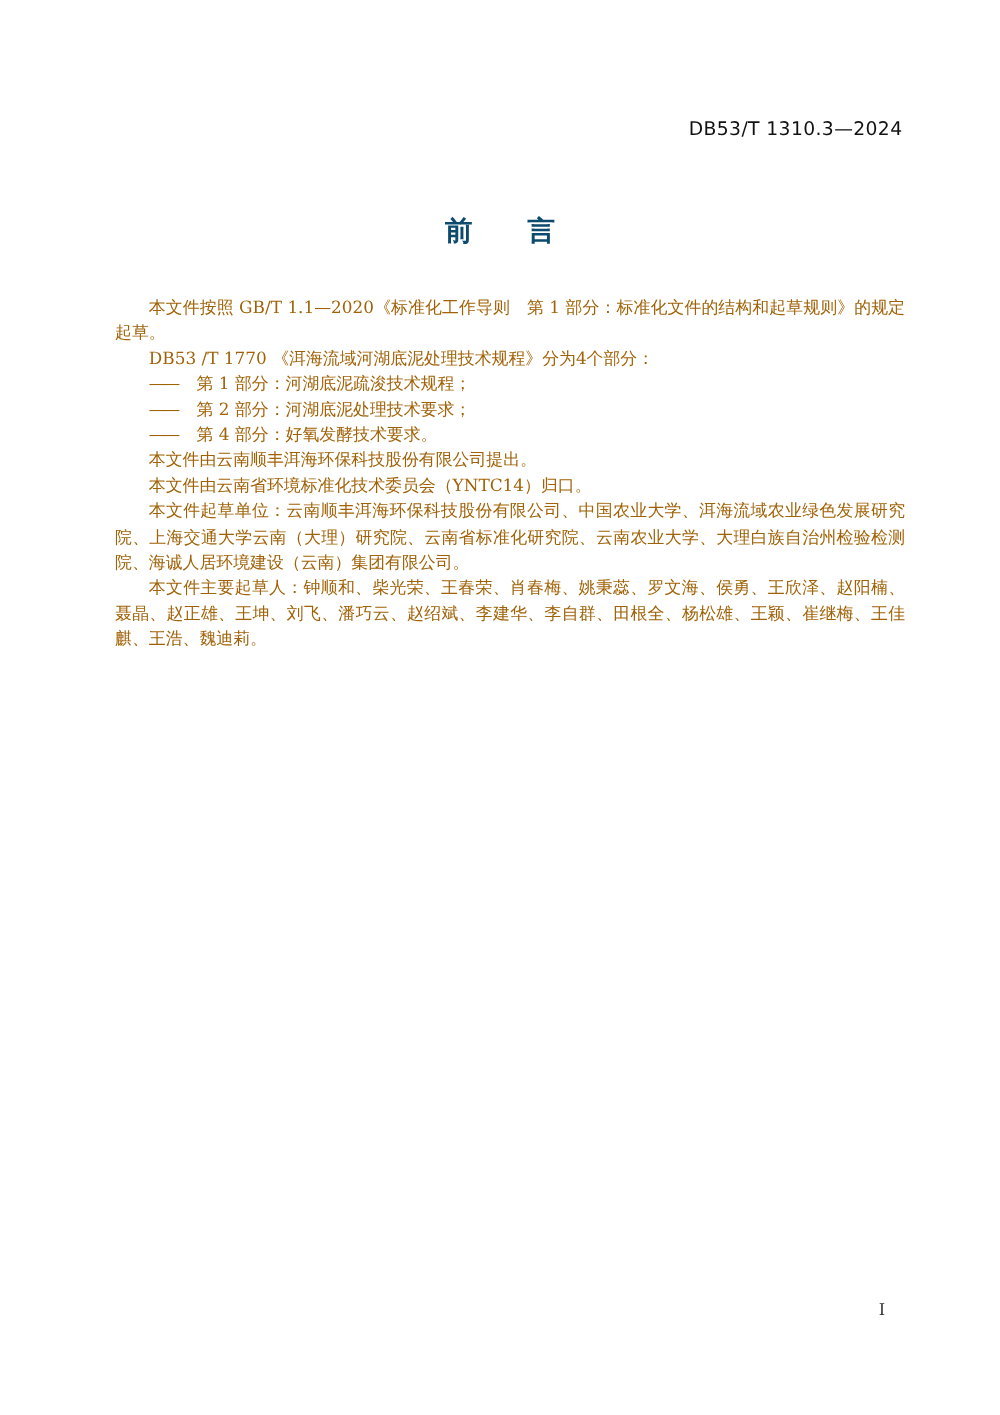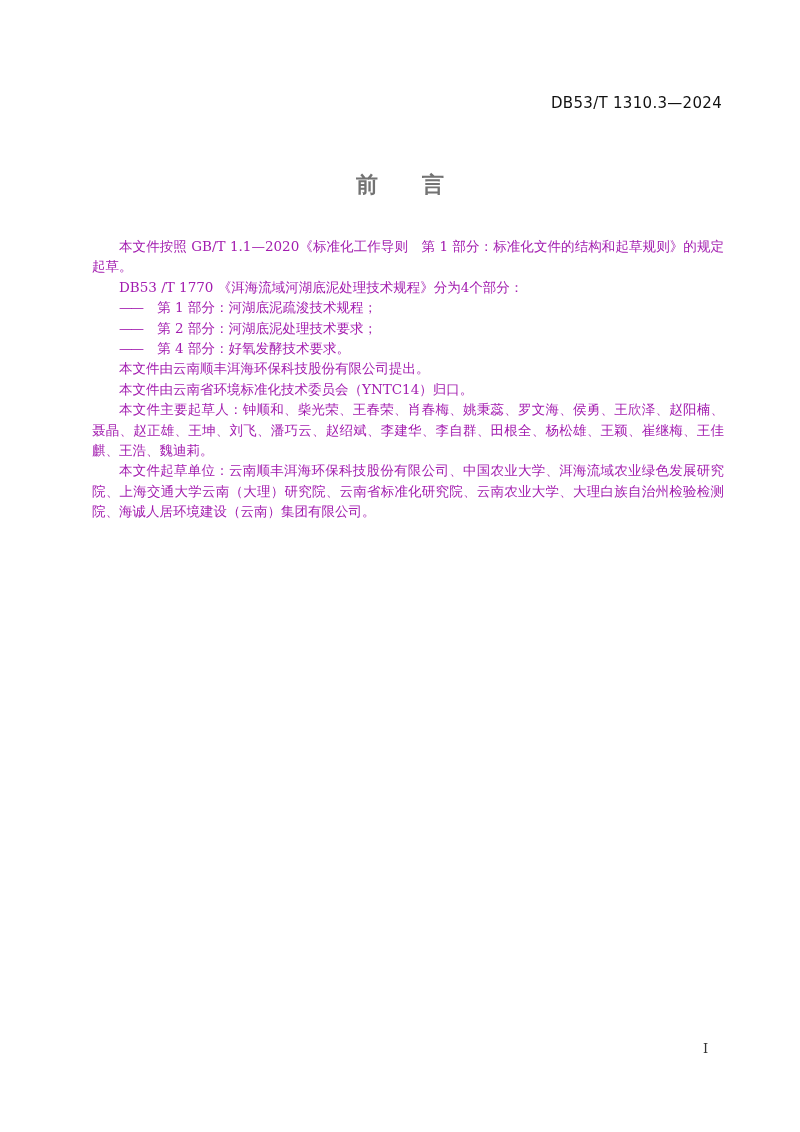--- a/index.html
+++ b/index.html
@@ -4,28 +4,28 @@
   <style>
     html, body { margin: 0; padding: 0; background: #ffffff; }
     body { width: 800px; height: 1132px; position: relative; overflow: hidden; color: #1a1a1a; }
     .page { position: absolute; left: 0; top: 0; width: 800px; height: 1132px; background: #fff; }
     .doc-code {
       position: absolute; top: 94px; right: 78px;
       font-family: "DejaVu Sans", sans-serif; font-size: 15px; letter-spacing: 0.3px; color: #111;
     }
     .title {
       position: absolute; top: 170px; left: 0; width: 800px; text-align: center;
-      font-family: "DejaVu Sans", sans-serif; font-weight: bold; font-size: 22px; color: #737373;
+      font-family: "DejaVu Sans", sans-serif; font-weight: bold; font-size: 22px; color: #0c4a6e;
       word-spacing: 0;
     }
     .title span { display: inline-block; }
     .title .gap { width: 44px; }
     .body-text {
       position: absolute; top: 236px; left: 92px; width: 632px;
-      font-family: "DejaVu Serif", serif; font-size: 13.5px; line-height: 20.4px; color: #a21caf;
+      font-family: "DejaVu Serif", serif; font-size: 13.5px; line-height: 20.4px; color: #a16207;
     }
     .para { margin: 0; text-indent: 27px; text-align: justify; }
     .dash-item { margin: 0; padding-left: 27px; white-space: nowrap; }
     .dash-item .dash { display: inline-block; width: 34px; letter-spacing: -2px; }
     .page-number {
       position: absolute; top: 1041px; left: 703px;
       font-family: "DejaVu Serif", serif; font-size: 13px; color: #333;
     }
   </style>
 </head>
@@ -50,18 +50,18 @@
       <span class="dash">——</span>
       <span>第 2 部分：河湖底泥处理技术要求；</span>
     </p>
     <p class="dash-item">
       <span class="dash">——</span>
       <span>第 4 部分：好氧发酵技术要求。</span>
     </p>
 
     <p class="para">本文件由云南顺丰洱海环保科技股份有限公司提出。</p>
     <p class="para">本文件由云南省环境标准化技术委员会（YNTC14）归口。</p>
+    <p class="para">本文件起草单位：云南顺丰洱海环保科技股份有限公司、中国农业大学、洱海流域农业绿色发展研究院、上海交通大学云南（大理）研究院、云南省标准化研究院、云南农业大学、大理白族自治州检验检测院、海诚人居环境建设（云南）集团有限公司。</p>
     <p class="para">本文件主要起草人：钟顺和、柴光荣、王春荣、肖春梅、姚秉蕊、罗文海、侯勇、王欣泽、赵阳楠、聂晶、赵正雄、王坤、刘飞、潘巧云、赵绍斌、李建华、李自群、田根全、杨松雄、王颖、崔继梅、王佳麒、王浩、魏迪莉。</p>
-    <p class="para">本文件起草单位：云南顺丰洱海环保科技股份有限公司、中国农业大学、洱海流域农业绿色发展研究院、上海交通大学云南（大理）研究院、云南省标准化研究院、云南农业大学、大理白族自治州检验检测院、海诚人居环境建设（云南）集团有限公司。</p>
   </div>
 
   <div class="page-number">I</div>
 </div>
 
 </body></html>

